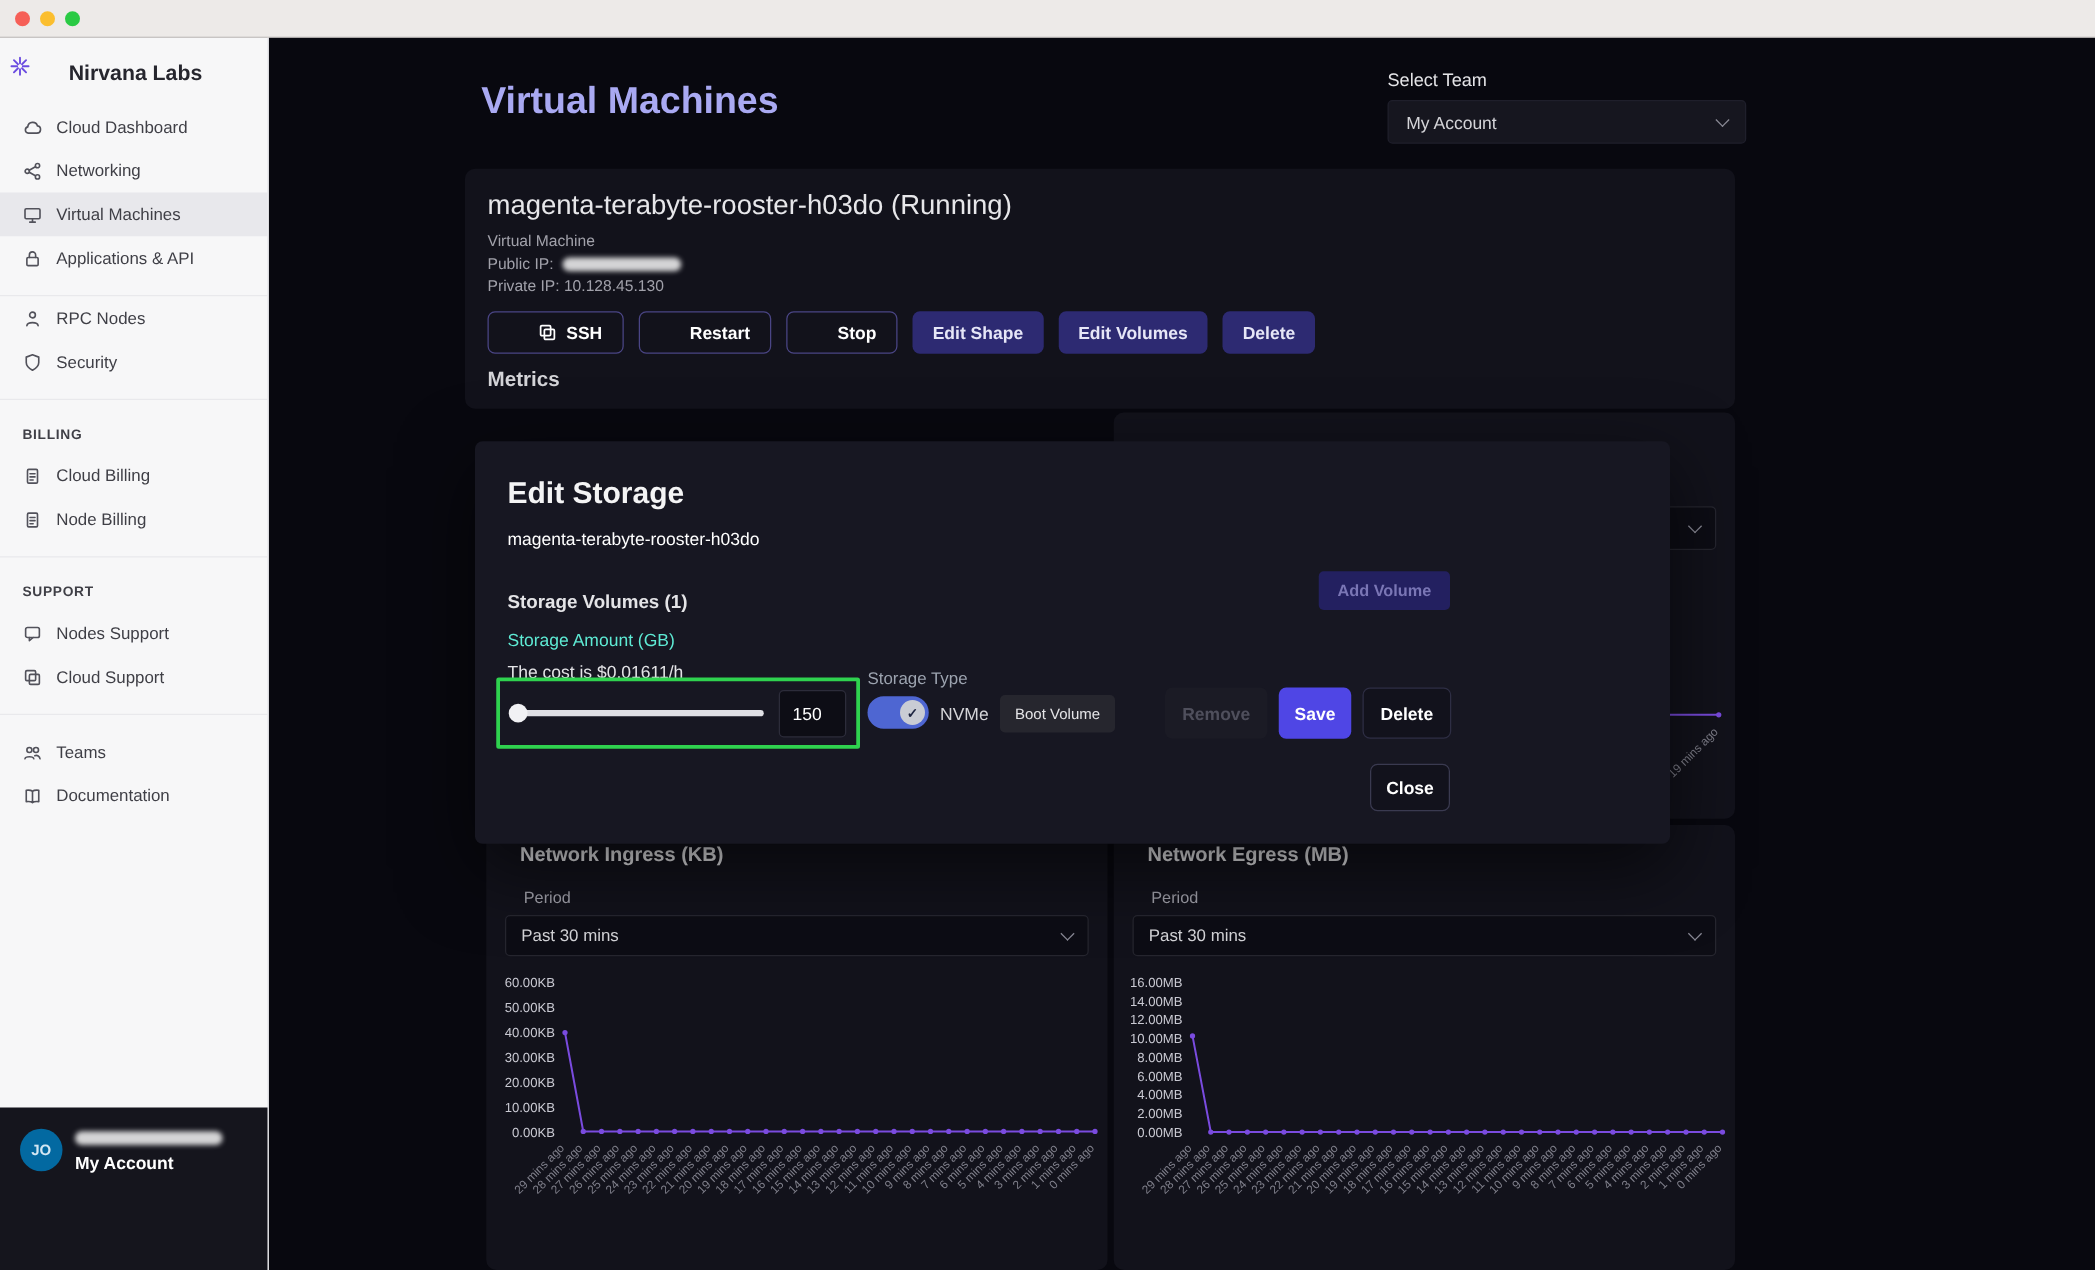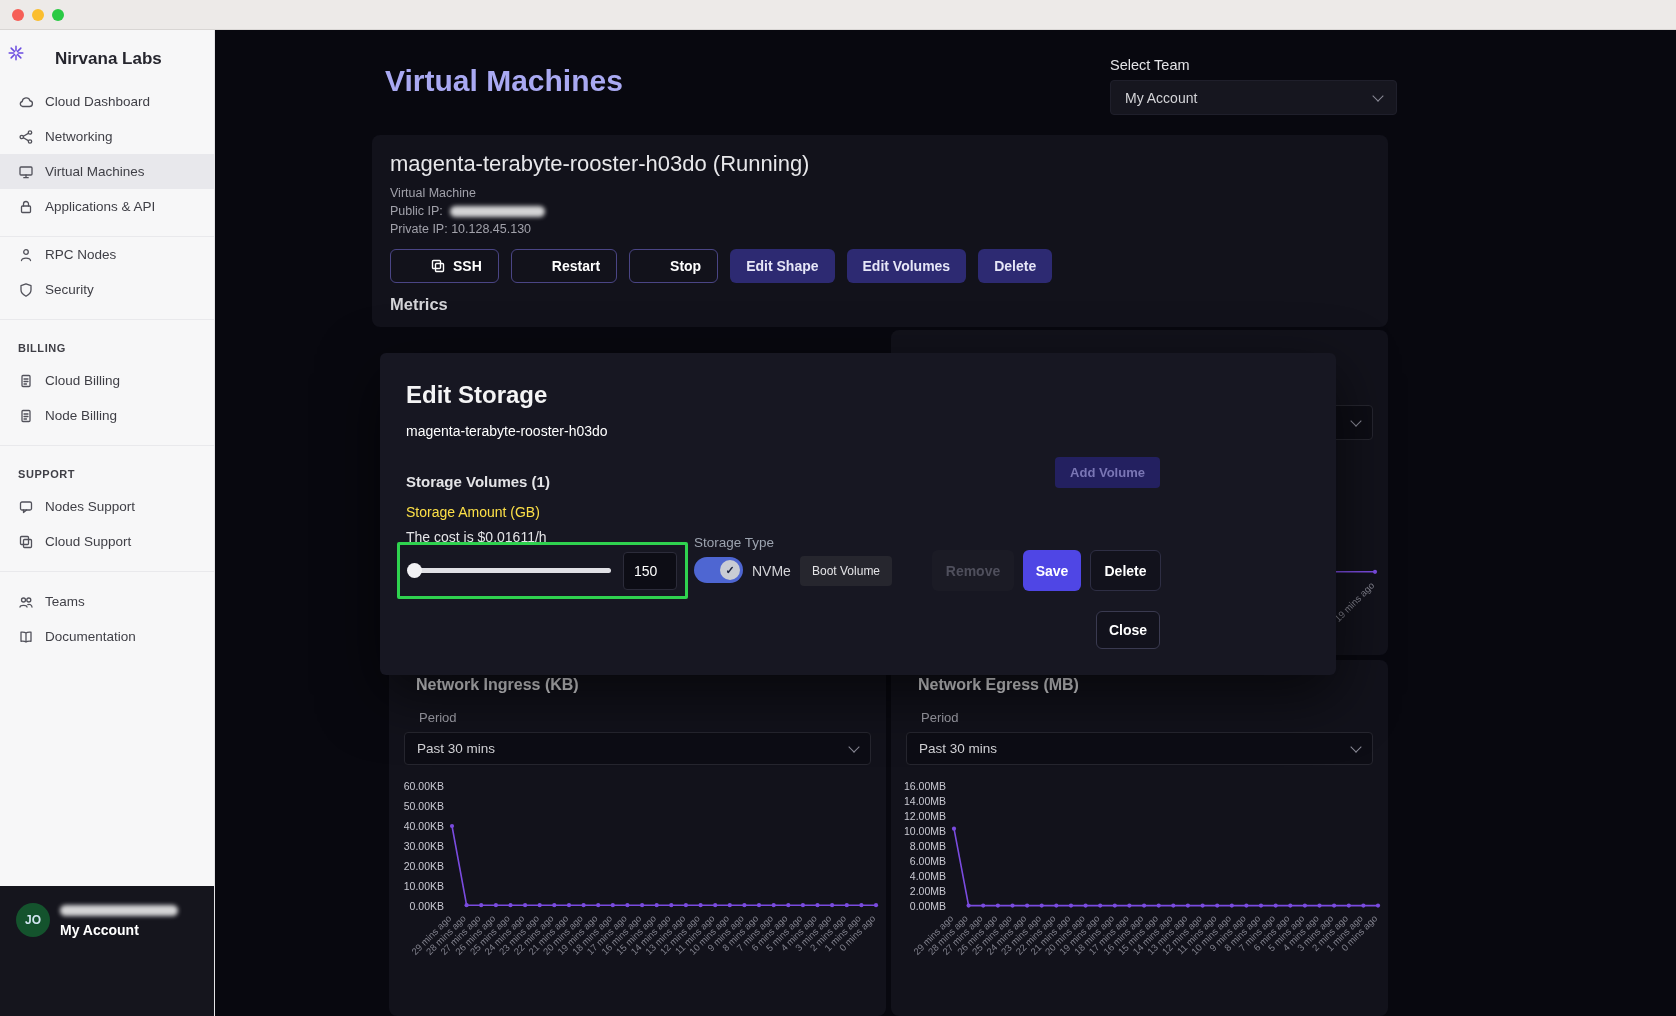--- a/index.html
+++ b/index.html
@@ -17,21 +17,21 @@
   .brand-name{font-size:17px;color:#26262e;font-weight:600;}
   .sec{padding-bottom:12px;border-bottom:1px solid #e9e9ec;}
   .sec.noline{border-bottom:none;}
   .sec-label{padding:22px 18px 9px;font-size:11px;font-weight:700;letter-spacing:.05em;color:#3f3f46;}
   .sec.plain{padding-top:12px;}
   .nav-item{display:flex;align-items:center;gap:11px;height:35px;padding:0 18px;font-size:13.5px;color:#3f3f46;cursor:pointer;}
   .nav-item.active{background:#e8e8ec;}
   .nico{width:16px;height:16px;color:#52525b;display:inline-flex;}
   .nico svg{width:16px;height:16px;}
   .user-box{margin-top:auto;background:#15151d;height:130px;padding:17px 16px 0;display:flex;align-items:flex-start;gap:10px;}
-  .avatar{width:34px;height:34px;border-radius:50%;background:#14532d;color:#d3e6f2;font-size:12px;font-weight:700;display:flex;align-items:center;justify-content:center;flex:0 0 auto;}
+  .avatar{width:34px;height:34px;border-radius:50%;background:#0369a1;color:#d3e6f2;font-size:12px;font-weight:700;display:flex;align-items:center;justify-content:center;flex:0 0 auto;}
   .user-meta{display:flex;flex-direction:column;gap:6px;padding-top:2px;}
   .redact{background:rgba(255,255,255,.82);border-radius:6px;filter:blur(2px);}
   .user-name-redact{width:118px;height:11px;}
   .user-account{font-size:14px;font-weight:700;color:#fff;}
 
   
   .select-team-label{position:absolute;left:1110px;top:57px;font-size:14.5px;color:#e4e4e7;}
   .team-select{position:absolute;left:1110px;top:80px;width:287px;height:35px;background:#16161f;border:1px solid #1f1f2b;border-radius:4px;display:flex;align-items:center;justify-content:space-between;padding:0 14px;font-size:14px;color:#d4d4d8;cursor:pointer;}
   .chev{width:8px;height:8px;border-right:1.6px solid #8a8a96;border-bottom:1.6px solid #8a8a96;transform:rotate(45deg);margin-top:-4px;flex:0 0 auto;}
   .page-title{position:absolute;left:385px;top:64px;font-size:30px;font-weight:700;color:#a9a9f2;}
@@ -63,21 +63,21 @@
   #card-bg .chart-svg{top:115px;}
   .ytick{font-size:10.5px;fill:#c9c9d2;}
   .xtick{font-size:9.5px;fill:#80808c;}
 
   
   .modal{position:absolute;left:380px;top:330px;width:956px;height:322px;background:#171722;border-radius:6px;box-shadow:0 20px 60px rgba(0,0,0,.6);z-index:30;margin-top:23px;}
   .modal-title{position:absolute;left:26px;top:28px;font-size:24px;font-weight:600;color:#f4f4f5;}
   .modal-sub{position:absolute;left:26px;top:70px;font-size:14px;color:#ffffff;}
   .volumes-label{position:absolute;left:26px;top:120px;font-size:15px;font-weight:700;color:#e4e4e7;}
   .add-volume{position:absolute;left:675px;top:104px;width:105px;height:31px;background:#232060;color:#7a76b5;border:none;border-radius:4px;font-size:13px;font-weight:600;font-family:inherit;}
-  .amount-label{position:absolute;left:26px;top:151px;font-size:14px;color:#fde047;}
+  .amount-label{position:absolute;left:26px;top:151px;font-size:14px;color:#5eead4;}
   .cost-label{position:absolute;left:26px;top:176px;font-size:14px;color:#e4e4e7;}
   .annot{position:absolute;left:17px;top:189px;width:291px;height:57px;border:3px solid #2fd24f;border-radius:2px;pointer-events:none;z-index:6;}
   .slider-track{position:absolute;left:33px;top:215px;width:198px;height:5px;border-radius:3px;background:#e0e0e5;cursor:pointer;}
   .slider-handle{position:absolute;left:27px;top:210px;width:15px;height:15px;border-radius:50%;background:#f1f1f4;cursor:grab;}
   .amount-input{position:absolute;left:243px;top:199px;width:54px;height:38px;background:#0d0d15;border:1px solid #2c2c3a;border-radius:4px;color:#fff;font-size:14px;padding-left:10px;font-family:inherit;}
   .storage-type-label{position:absolute;left:314px;top:182px;font-size:13.5px;color:#9ca3af;}
   .toggle{position:absolute;left:314px;top:204px;width:49px;height:26px;border-radius:13px;background:#4e66d2;cursor:pointer;}
   .knob{position:absolute;right:3px;top:3px;width:20px;height:20px;border-radius:50%;background:#c9ccd4;display:flex;align-items:center;justify-content:center;font-size:11px;font-weight:700;color:#1d2440;}
   .nvme{position:absolute;left:372px;top:210px;font-size:14px;color:#d4d4d8;}
   .boot-badge{position:absolute;left:420px;top:203px;height:30px;padding:0 12px;background:#26262e;border-radius:4px;font-size:12px;color:#e4e4e7;display:inline-flex;align-items:center;}

